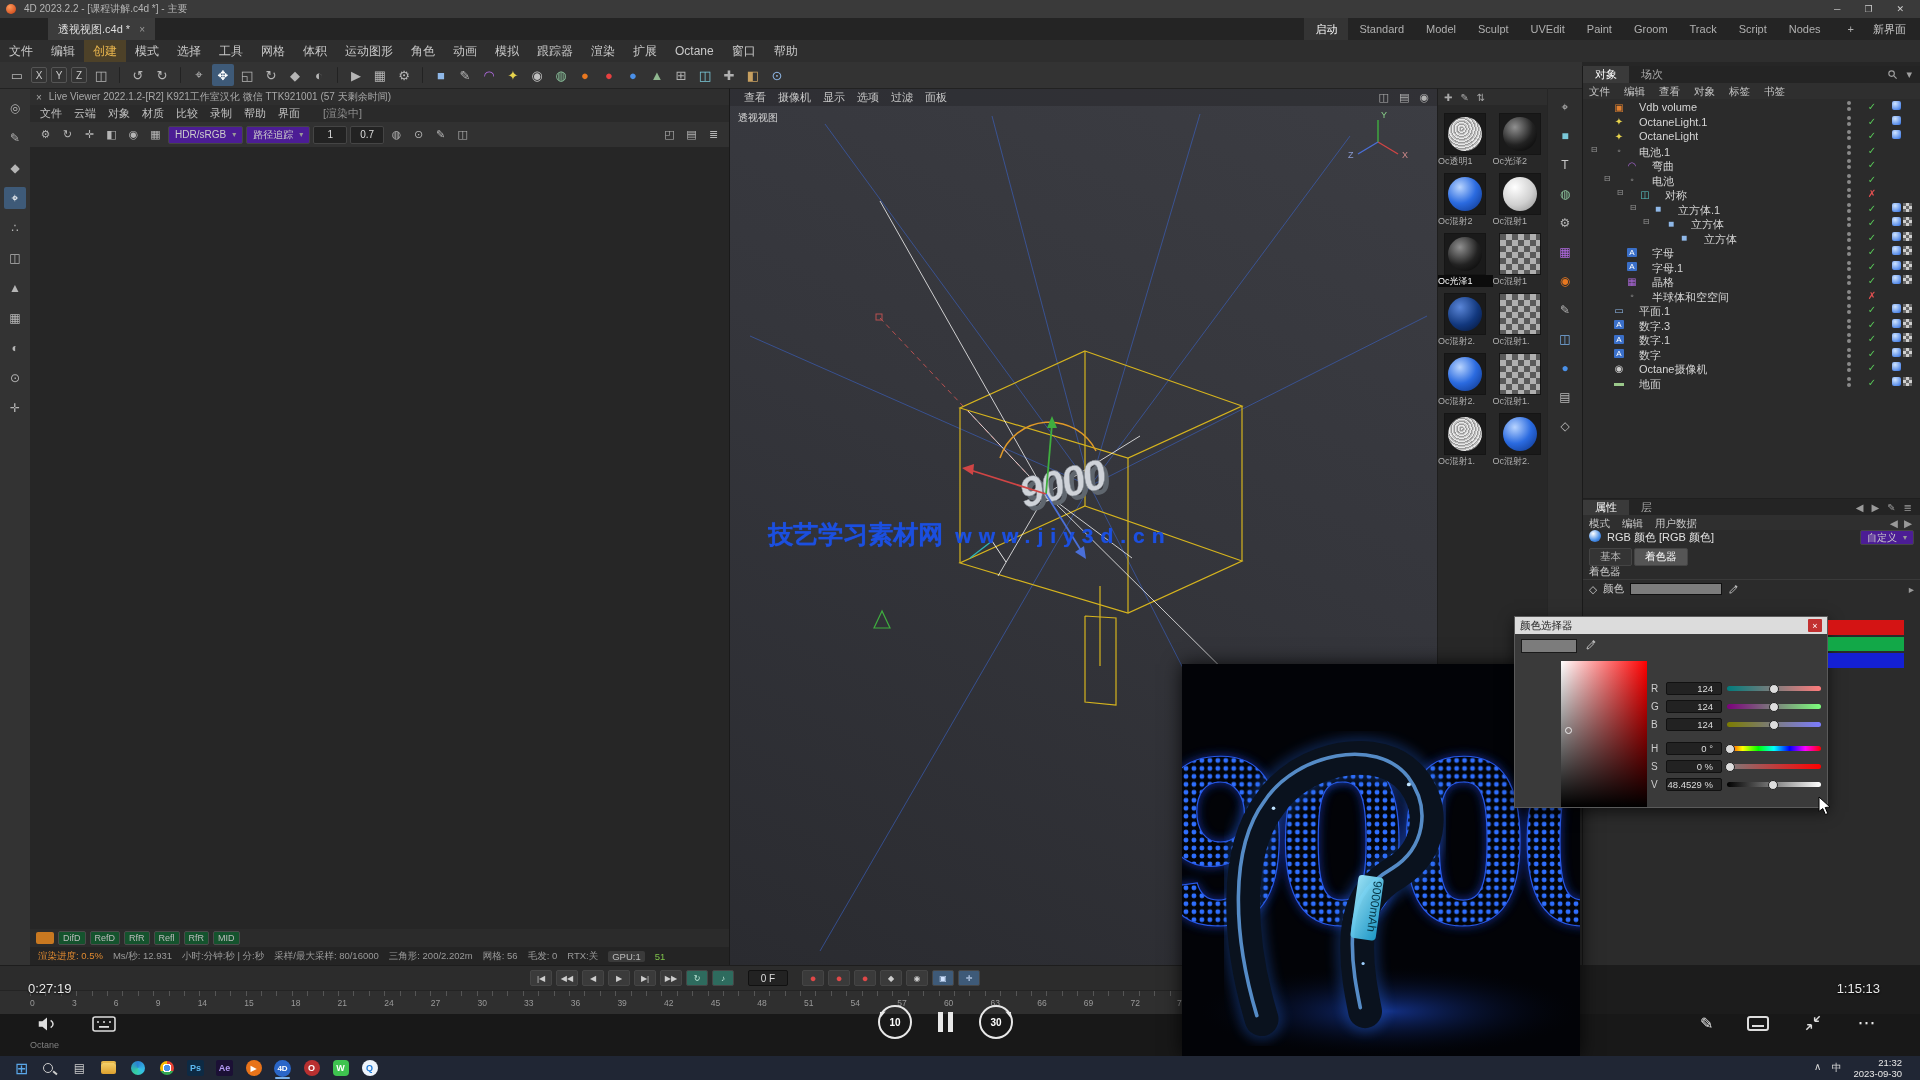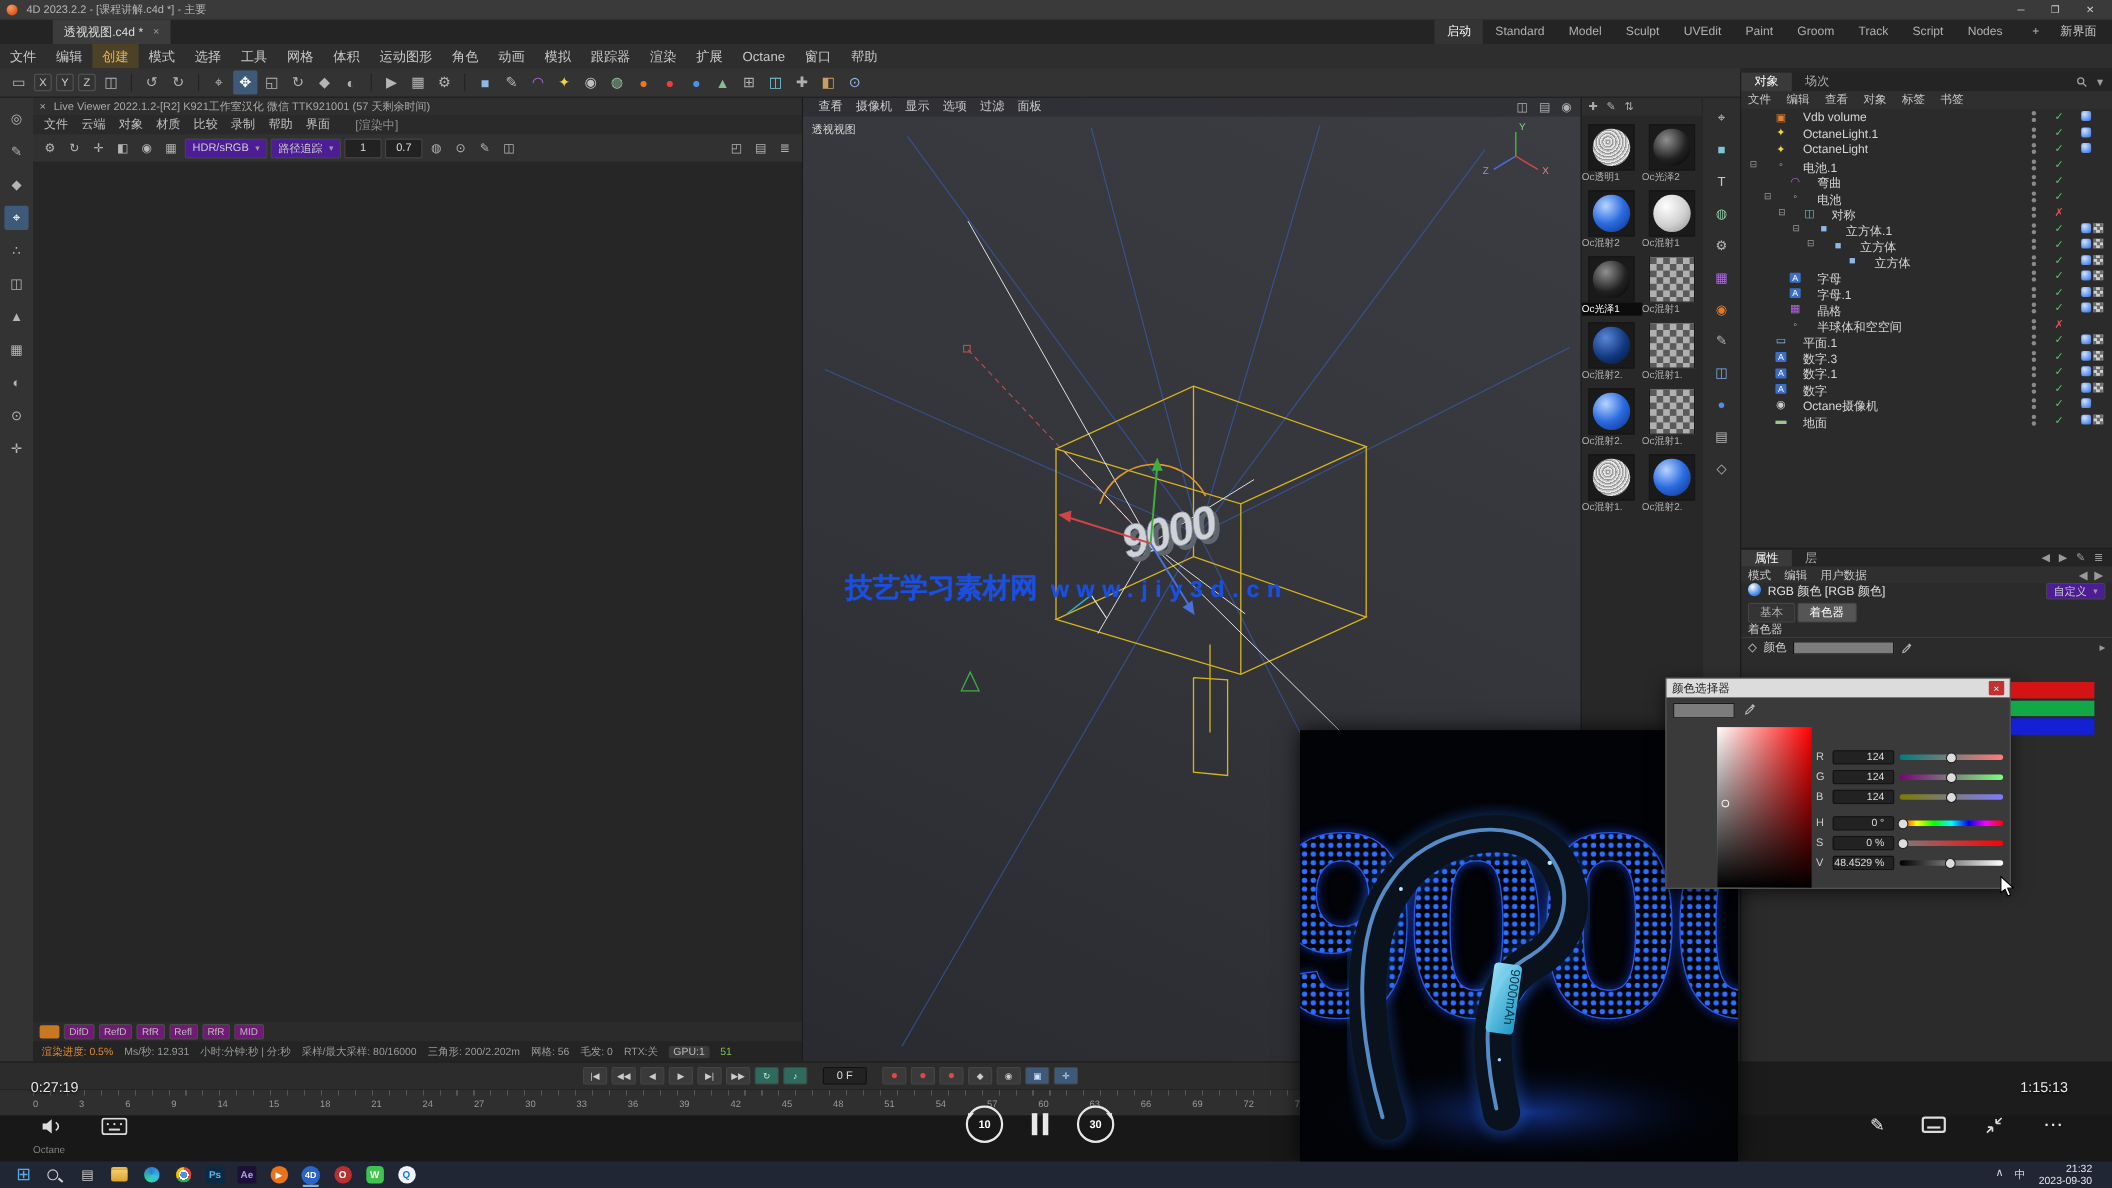--- a/index.html
+++ b/index.html
@@ -40,21 +40,21 @@
 .lv-toolbar{height:25px;background:#313131;display:flex;align-items:center;gap:3px;padding:0 6px}
 .lv-toolbar .tbi{min-width:19px;height:19px;font-size:11px}
 .dd{height:18px;background:#4c1d95;border:1px solid #454545;color:#ccc;font-size:10px;display:flex;align-items:center;gap:6px;padding:0 6px;border-radius:2px;white-space:nowrap}
 .dd::after{content:"▾";font-size:8px;color:#999}
 .numfield{width:34px;height:18px;background:#222;border:1px solid #454545;color:#ddd;font-size:10px;display:flex;align-items:center;justify-content:center;border-radius:2px}
 .lv-canvas{position:absolute;left:0;top:58px;right:0;bottom:36px;background:#000;overflow:hidden}
 .lv-zoom{position:absolute;top:22px;right:42px;color:#a99a00;font-size:10px}
 .lv-product{position:absolute;left:86px;top:140px;width:530px;height:530px}
 .lv-passes{position:absolute;left:0;right:0;bottom:18px;height:18px;background:#2b2b2b;display:flex;align-items:center;gap:4px;padding:0 6px}
 .pass-sel{width:18px;height:12px;background:#c87820;border-radius:2px}
-.pass{font-size:9px;color:#bbb;background:#701a75;border:1px solid #4a4a4a;padding:0 4px;line-height:12px;border-radius:2px}
+.pass{font-size:9px;color:#bbb;background:#14532d;border:1px solid #4a4a4a;padding:0 4px;line-height:12px;border-radius:2px}
 .lv-status{position:absolute;left:0;right:0;bottom:0;height:18px;background:#242424;display:flex;align-items:center;gap:10px;padding:0 8px;font-size:9.5px;color:#9a9a9a;white-space:nowrap}
 .seg.orange{color:#e08a30}
 .seg.green{color:#7ec24a}
 .seg.chip{background:#3a3a3a;padding:0 4px;border-radius:2px;color:#bdbdbd}
 
 
 #viewport{position:absolute;left:730px;top:88px;width:707px;height:877px;border-top:1px solid #222;
   background:linear-gradient(205deg,#3c3d43 0%,#35363c 45%,#2a2b30 100%)}
 .vp-header{position:absolute;left:0;top:0;right:0;height:17px;display:flex;align-items:center;gap:2px;padding:0 8px;font-size:11px;color:#c8c8c8;background:rgba(40,40,44,.55)}
 .vp-header .mi{padding:0 6px;line-height:17px}

